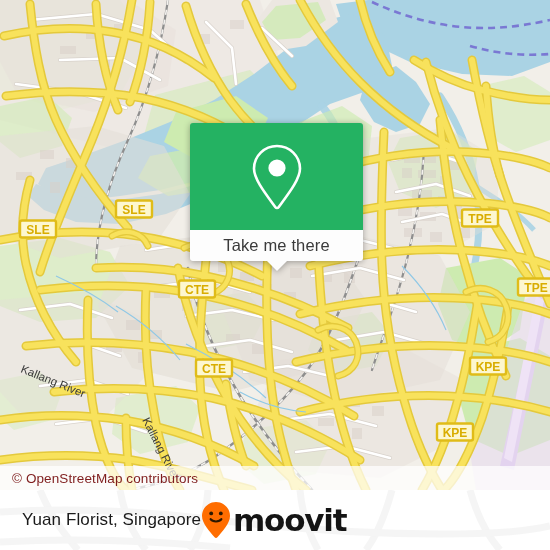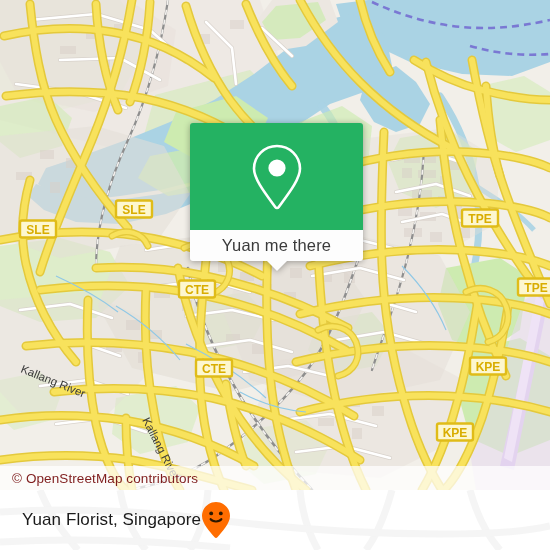--- a/index.html
+++ b/index.html
@@ -409,21 +409,21 @@
 
   <div id="card">
     <div id="card-green">
       <svg width="56" height="68" viewBox="0 0 56 68" xmlns="http://www.w3.org/2000/svg">
         <path d="M28 3 C15.3 3 5 13.1 5 25.5 C5 36 16 50 26.4 64.2 C27.2 65.3 28.8 65.3 29.6 64.2
                  C40 50 51 36 51 25.5 C51 13.1 40.7 3 28 3 Z" fill="none" stroke="#ffffff" stroke-width="2.6"></path>
         <circle cx="28" cy="25" r="8.6" fill="#ffffff"></circle>
       </svg>
     </div>
     <div id="card-foot">
-      <span id="card-foot-label">Yuan me there</span>
+      <span id="card-foot-label">Take me there</span>
       <span id="card-tail"></span>
     </div>
   </div>
 
   <div id="footer">
     <svg id="footer-ghost" width="550" height="60" viewBox="0 0 550 60" xmlns="http://www.w3.org/2000/svg">
       <g fill="none" stroke="#555" stroke-width="7">
         <path d="M40,0 C48,20 60,40 78,60"></path>
         <path d="M120,0 C124,22 132,44 146,60"></path>
         <path d="M208,0 C206,24 200,44 190,60"></path>
@@ -439,17 +439,18 @@
       <div id="place-label">Yuan Florist, Singapore</div>
 
       <div id="brand">
         <svg width="30" height="38" viewBox="0 0 30 38" xmlns="http://www.w3.org/2000/svg">
           <path d="M15 1 C7.3 1 1 7.2 1 14.9 C1 22.5 9.2 30.8 13.6 36.2 C14.3 37.1 15.7 37.1 16.4 36.2
                    C20.8 30.8 29 22.5 29 14.9 C29 7.2 22.7 1 15 1 Z" fill="#ff6d00"></path>
           <circle cx="10.2" cy="12.4" r="1.9" fill="#2b1700"></circle>
           <circle cx="19.8" cy="12.4" r="1.9" fill="#2b1700"></circle>
           <path d="M9.6 18.2 C11.6 21.2 18.4 21.2 20.4 18.2" fill="none" stroke="#2b1700" stroke-width="2.1" stroke-linecap="round"></path>
         </svg>
+        <span id="brand-word">moovit</span>
       </div>
     </div>
   </div>
 
 </div>
 
 </body></html>

